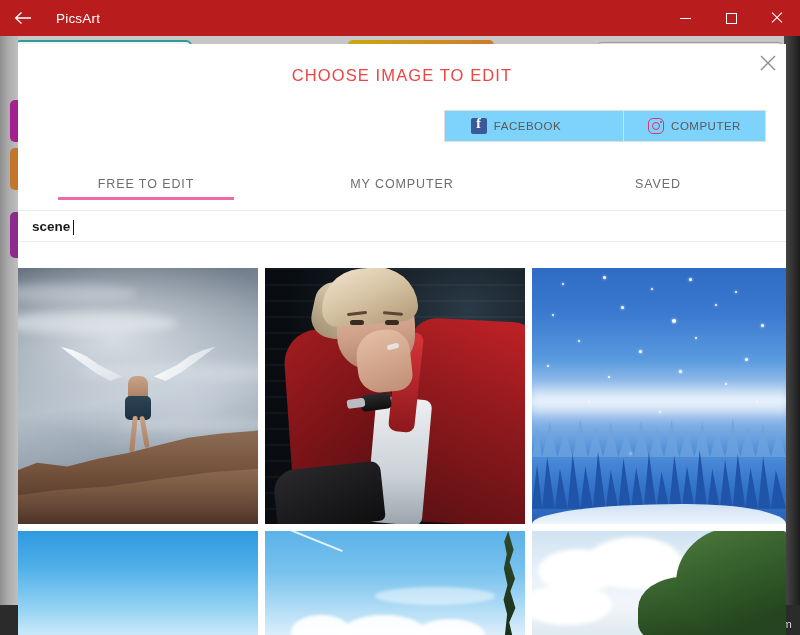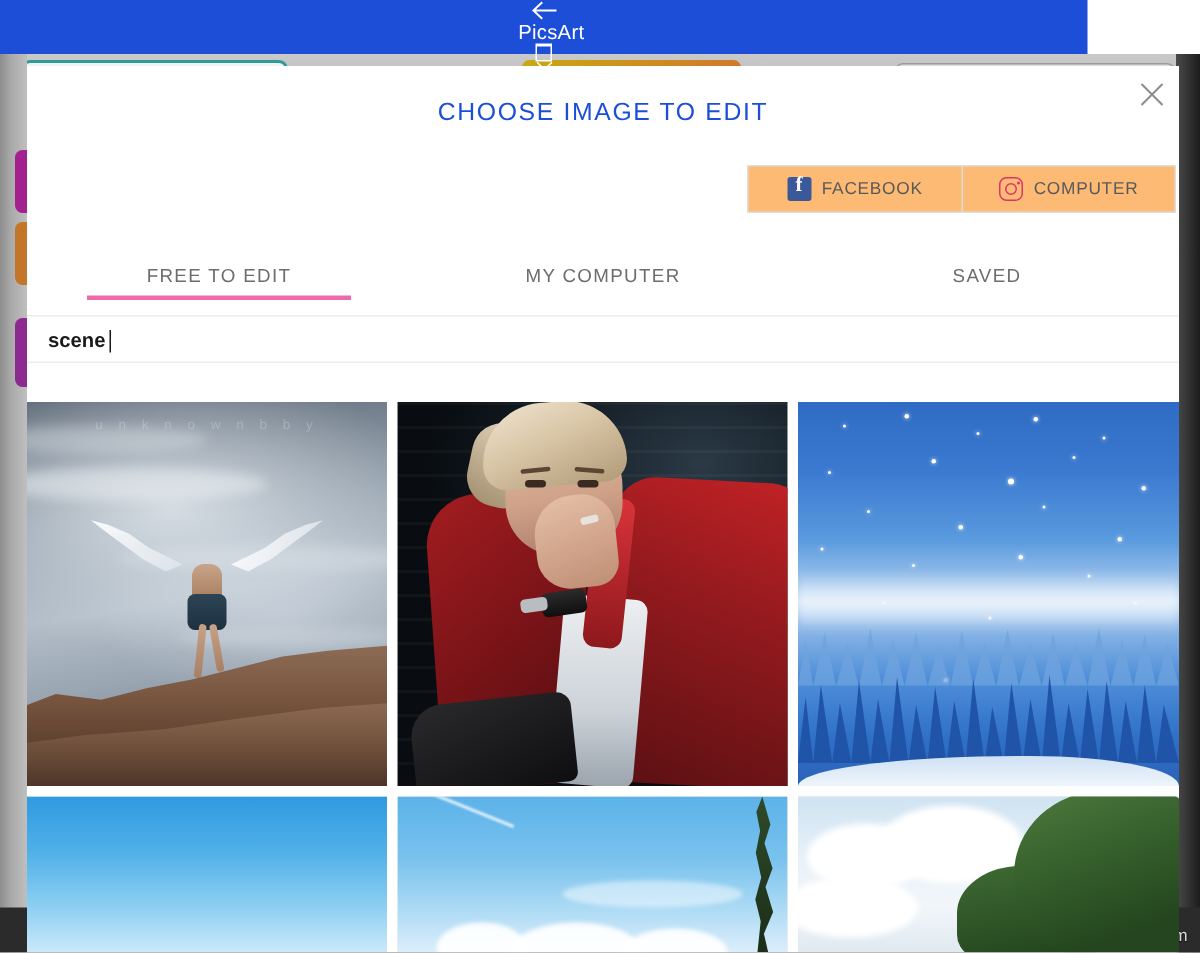--- a/index.html
+++ b/index.html
@@ -5,22 +5,22 @@
   * { box-sizing: border-box; margin: 0; padding: 0; }
   html, body {
     width: 800px; height: 635px; overflow: hidden;
     font-family: "Liberation Sans", sans-serif;
     background: #ffffff;
   }
   #root { position: relative; width: 800px; height: 635px; overflow: hidden; }
 
   
   .titlebar {
-    position: absolute; left: 0; top: 0; width: 725px; height: 36px;
-    background: #1d4ed8; display: flex; align-items: center; flex-direction: column;
+    position: absolute; left: 0; top: 0; width: 800px; height: 36px;
+    background: #b91c1c; display: flex; align-items: center;
   }
   .tb-back {
     width: 46px; height: 36px; display: flex; align-items: center; justify-content: center;
     color: #ffffff;
   }
   .tb-back svg { display: block; }
   .tb-title {
     color: #ffffff; font-size: 13.5px; letter-spacing: .2px; margin-left: 10px;
     white-space: nowrap;
   }
@@ -93,28 +93,28 @@
     background: #ffffff; overflow: hidden;
   }
   .modal-close {
     position: absolute; right: 4px; top: 5px; width: 28px; height: 28px;
     display: flex; align-items: center; justify-content: center;
     color: #8d8d8d;
   }
   .modal-close svg { display: block; }
   .modal-title {
     position: absolute; left: 0; top: 22px; width: 768px;
-    text-align: center; font-size: 16.5px; color: #1d4ed8;
+    text-align: center; font-size: 16.5px; color: #ef4444;
     letter-spacing: 1.1px;
   }
 
   
   .social-row {
-    position: absolute; right: 2px; top: 66px;
-    display: flex; border: 1px solid #dedede; background: #fdba74;
+    position: absolute; right: 20px; top: 66px;
+    display: flex; border: 1px solid #dedede; background: #7dd3fc; gap: 36px;
   }
   .social-btn {
     width: 142px; height: 30px; display: flex; align-items: center;
     justify-content: center; gap: 7px;
     font-size: 11.5px; color: #595959; letter-spacing: .5px;
   }
   .social-btn + .social-btn { border-left: 1px solid #dedede; }
   .fb-icon {
     width: 16px; height: 16px; background: #3b5998; border-radius: 2px;
     position: relative; flex: 0 0 auto;
@@ -488,21 +488,20 @@
             <div class="cloud-streak" style="left:100px;top:150px;width:180px;height:14px;opacity:.45;"></div>
             <div class="cloud-streak" style="left:-30px;top:16px;width:150px;height:18px;opacity:.6;"></div>
             <div class="wing-l"></div>
             <div class="wing-r"></div>
             <div class="figure-torso"></div>
             <div class="figure-shorts"></div>
             <div class="leg-a"></div>
             <div class="leg-b"></div>
             <div class="cliff"></div>
             <div class="cliff-shade"></div>
-            <div class="art-watermark">u n k n o w n b b y</div>
           </div>
         </div>
 
         <div class="tile tile-2">
           <div class="art-portrait">
             <div class="pt-bg"></div>
             <div class="pt-jacket-l"></div>
             <div class="pt-jacket-r"></div>
             <div class="pt-shirt"></div>
             <div class="pt-lapel"></div>

